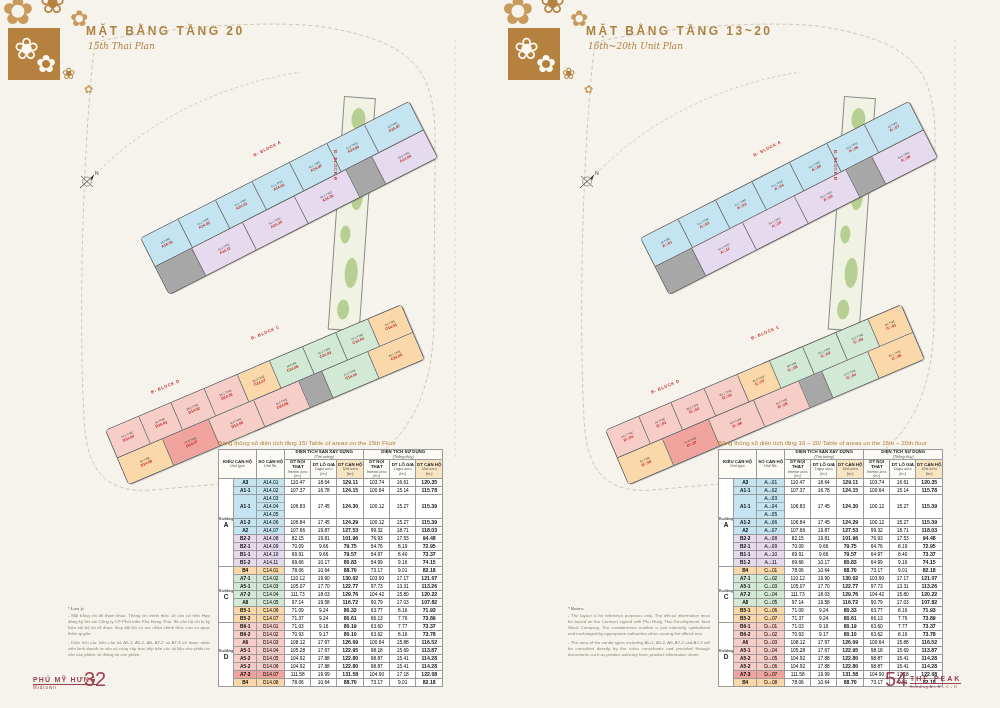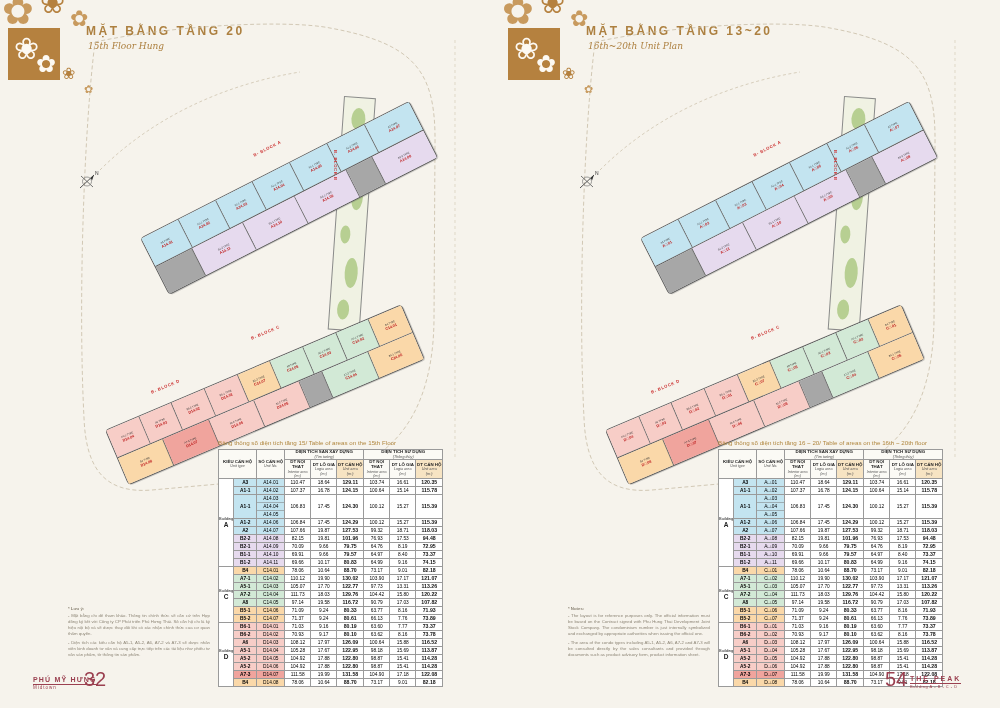--- a/index.html
+++ b/index.html
@@ -94,21 +94,21 @@
       <div class="gold-square"></div>
       <span style="left:2px;top:-8px;font-size:38px;color:#c89a5e;">✿</span>
       <span style="left:40px;top:-12px;font-size:30px;color:#b5813f;">❀</span>
       <span style="left:70px;top:8px;font-size:22px;color:#c89a5e;">✿</span>
       <span style="left:14px;top:34px;font-size:30px;color:#fdf9f2;">❀</span>
       <span style="left:36px;top:52px;font-size:24px;color:#fdf9f2;">✿</span>
       <span style="left:62px;top:66px;font-size:16px;color:#b5813f;">❀</span>
       <span style="left:84px;top:84px;font-size:11px;color:#c89a5e;">✿</span>
     </div>
     <div class="ptitle">MẶT BẰNG TẦNG 20</div>
-    <div class="psub">15th Floor Hung</div>
+    <div class="psub">15th Thai Plan</div>
 
     <svg class="boundary" width="500" height="708" viewBox="0 0 500 708">
       <path d="M 95,42 C 180,24 290,20 330,28 C 418,44 436,74 435,145 L 434,320 C 433,414 392,462 330,474 L 152,490 C 104,494 86,468 84,418 C 78,300 84,130 95,42 Z" fill="none" stroke="#c8bda6" stroke-width="0.8" stroke-dasharray="4 2.5"></path>
       <path d="M 100,170 C 150,120 220,85 300,72" fill="none" stroke="#c8bda6" stroke-width="0.7" stroke-dasharray="3 2.5"></path>
       <path d="M 455,40 L 455,460" fill="none" stroke="#d6cdb9" stroke-width="0.7" stroke-dasharray="3 3"></path>
     </svg>
 
     <svg class="compass" width="24" height="24" viewBox="0 0 24 24">
       <line x1="4" y1="18" x2="18" y2="5" stroke="#555" stroke-width="1"></line>
       <line x1="5" y1="6" x2="17" y2="17" stroke="#555" stroke-width="0.8"></line>

